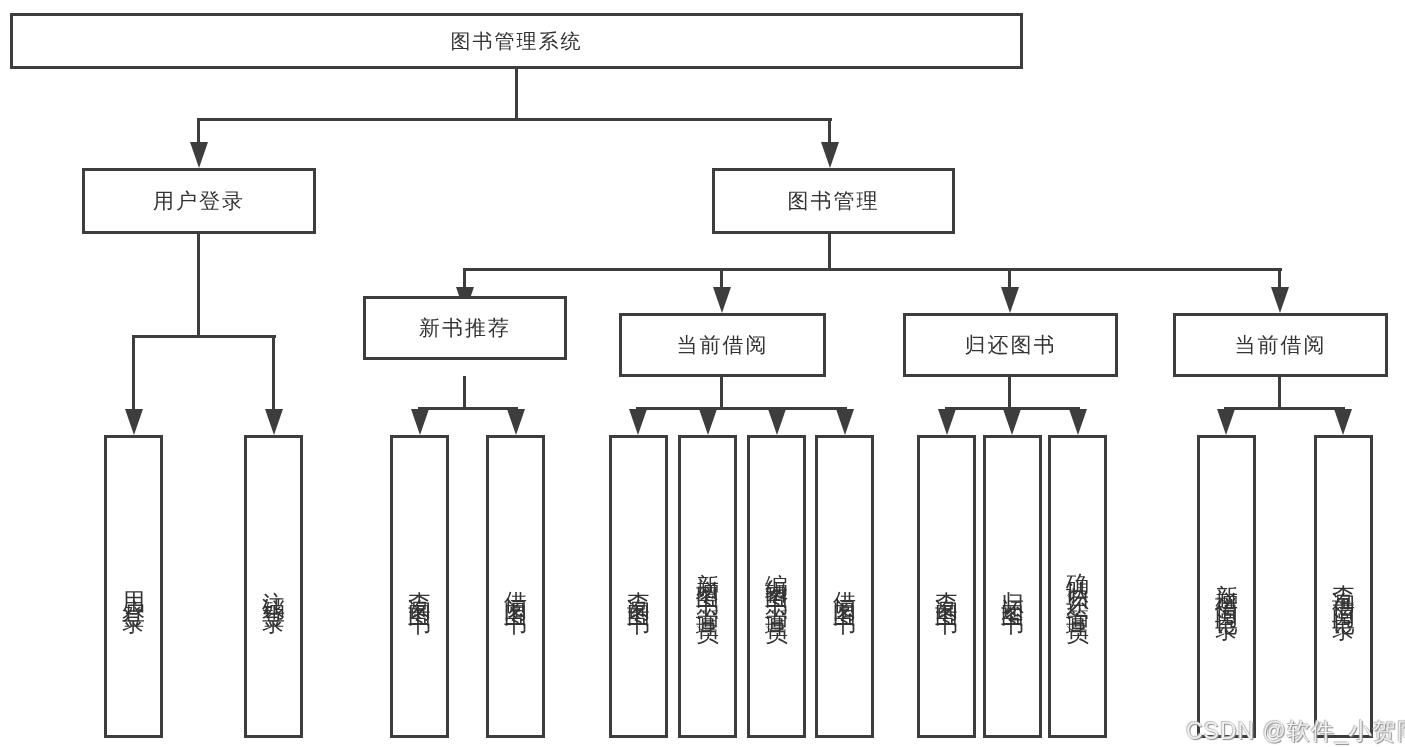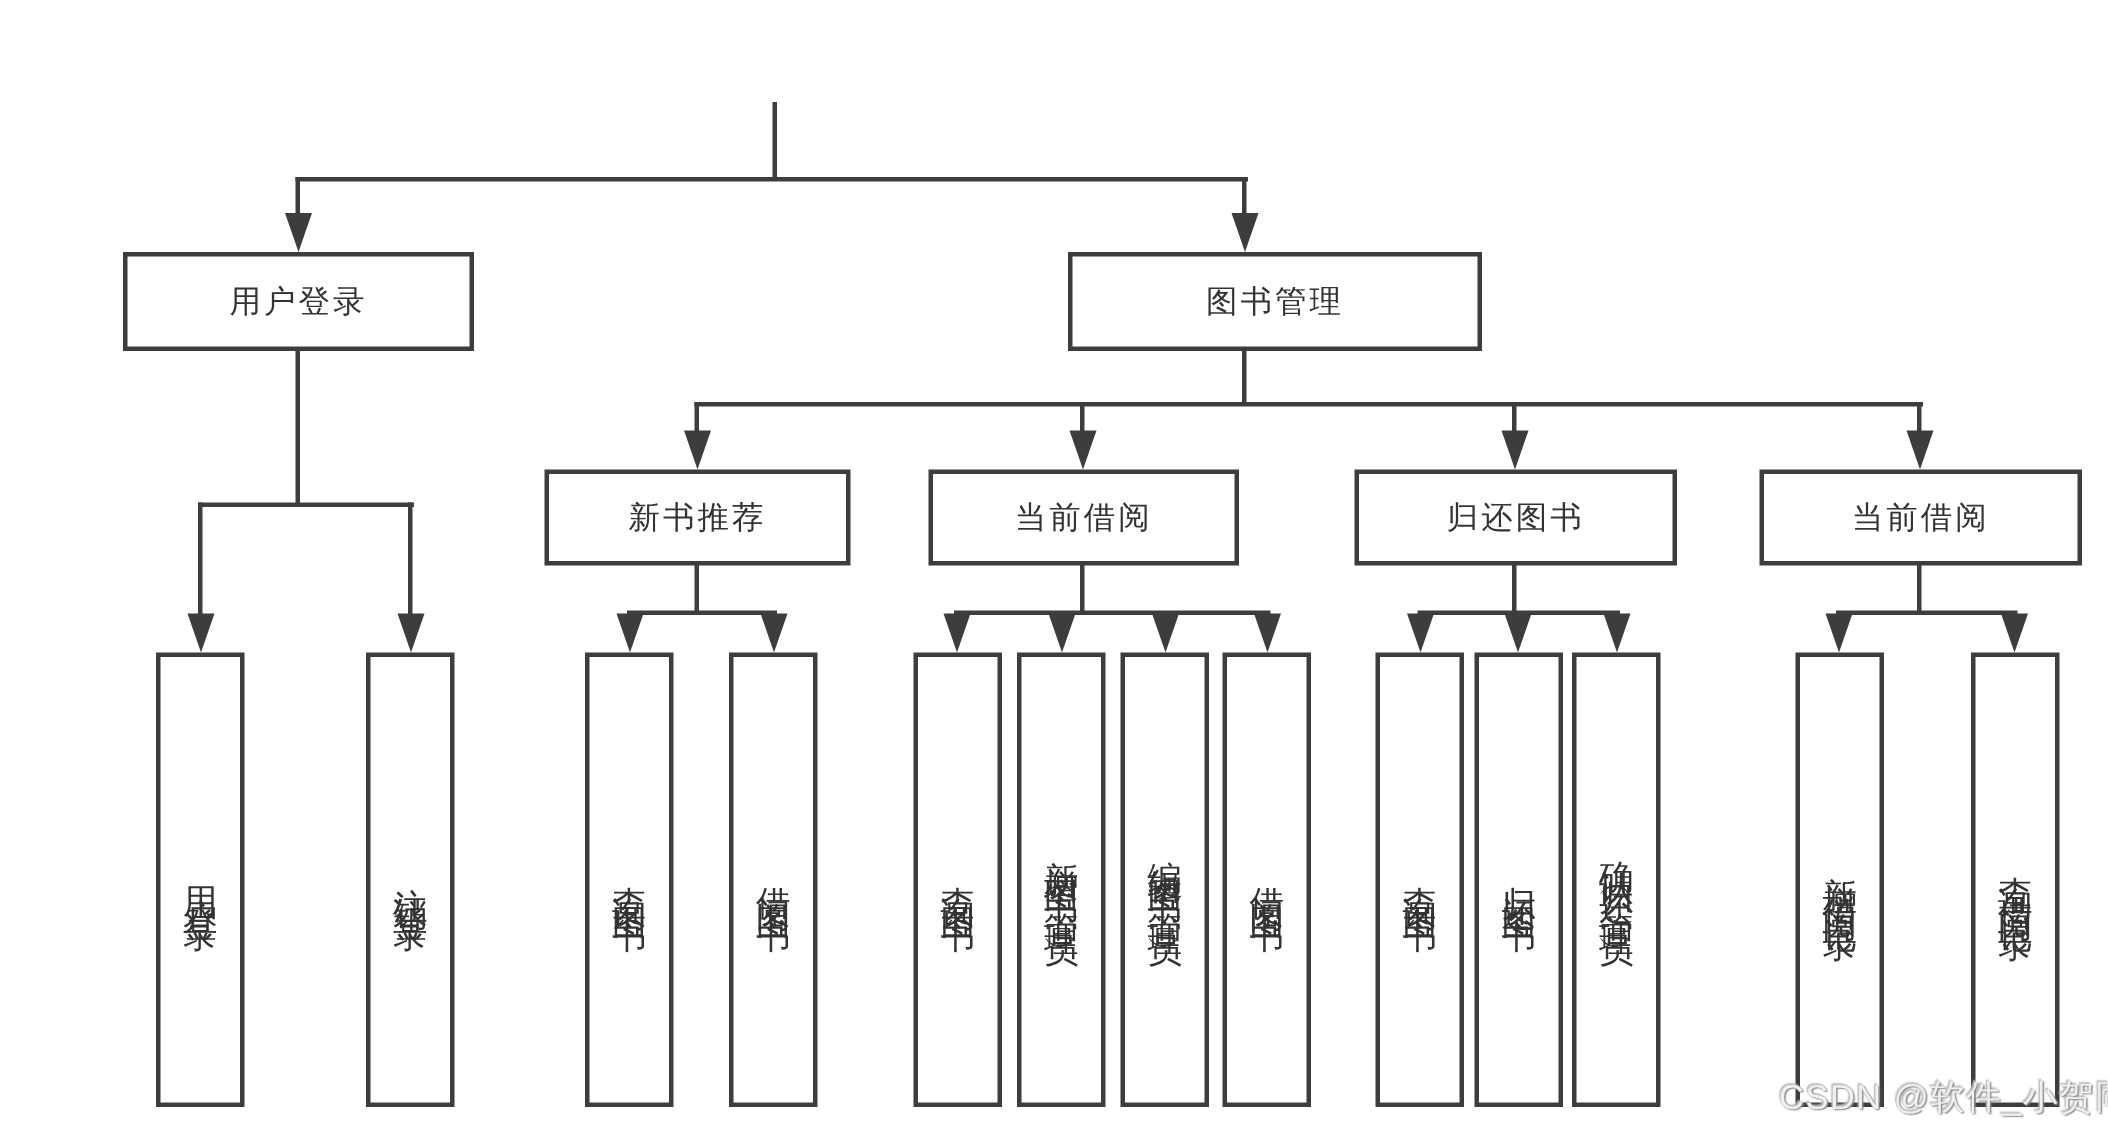--- a/index.html
+++ b/index.html
@@ -57,50 +57,51 @@
     color: #f0f0f0;
     text-shadow: 1px 1px 1px #8a8a8a, -1px -1px 1px #bdbdbd, 0 0 1px #9a9a9a;
     white-space: nowrap;
   }
 </style>
 </head>
 <body>
 
 <div id="canvas">
 
+  <div class="box root-box" style="left:10px; top:13px; width:1013px; height:56px;">图书管理系统</div>
 
   <div class="ln" style="left:515px; top:68px; width:3px; height:52px;"></div>
   <div class="ln" style="left:197px; top:118px; width:635px; height:3px;"></div>
   <div class="ln" style="left:197px; top:118px; width:3px; height:28px;"></div>
   <div class="ar" style="left:190px; top:142px;"></div>
   <div class="ln" style="left:828px; top:118px; width:3px; height:28px;"></div>
   <div class="ar" style="left:821px; top:142px;"></div>
 
   <div class="box" style="left:82px; top:168px; width:234px; height:66px;">用户登录</div>
-  <div class="box" style="left:712px; top:168px; width:276px; height:66px;">图书管理</div>
+  <div class="box" style="left:712px; top:168px; width:243px; height:66px;">图书管理</div>
 
   <div class="ln" style="left:197px; top:233px; width:3px; height:104px;"></div>
   <div class="ln" style="left:132px; top:335px; width:144px; height:3px;"></div>
   <div class="ln" style="left:132px; top:335px; width:3px; height:76px;"></div>
   <div class="ar" style="left:125px; top:409px;"></div>
   <div class="ln" style="left:272px; top:335px; width:3px; height:76px;"></div>
   <div class="ar" style="left:265px; top:409px;"></div>
 
   <div class="ln" style="left:828px; top:233px; width:3px; height:37px;"></div>
   <div class="ln" style="left:463px; top:268px; width:819px; height:3px;"></div>
   <div class="ln" style="left:463px; top:268px; width:3px; height:21px;"></div>
   <div class="ar" style="left:456px; top:287px;"></div>
   <div class="ln" style="left:720px; top:268px; width:3px; height:21px;"></div>
   <div class="ar" style="left:713px; top:287px;"></div>
   <div class="ln" style="left:1008px; top:268px; width:3px; height:21px;"></div>
   <div class="ar" style="left:1001px; top:287px;"></div>
   <div class="ln" style="left:1278px; top:268px; width:3px; height:21px;"></div>
   <div class="ar" style="left:1271px; top:287px;"></div>
 
-  <div class="box" style="left:363px; top:313px; width:204px; height:64px;">新书推荐</div>
+  <div class="box" style="left:363px; top:296px; width:204px; height:64px;">新书推荐</div>
   <div class="box" style="left:619px; top:313px; width:207px; height:64px;">当前借阅</div>
   <div class="box" style="left:903px; top:313px; width:215px; height:64px;">归还图书</div>
   <div class="box" style="left:1173px; top:313px; width:215px; height:64px;">当前借阅</div>
 
   <div class="ln" style="left:463px; top:376px; width:3px; height:33px;"></div>
   <div class="ln" style="left:418px; top:407px; width:100px; height:3px;"></div>
   <div class="ar" style="left:411px; top:409px;"></div>
   <div class="ar" style="left:507px; top:409px;"></div>
 
   <div class="ln" style="left:720px; top:376px; width:3px; height:33px;"></div>

